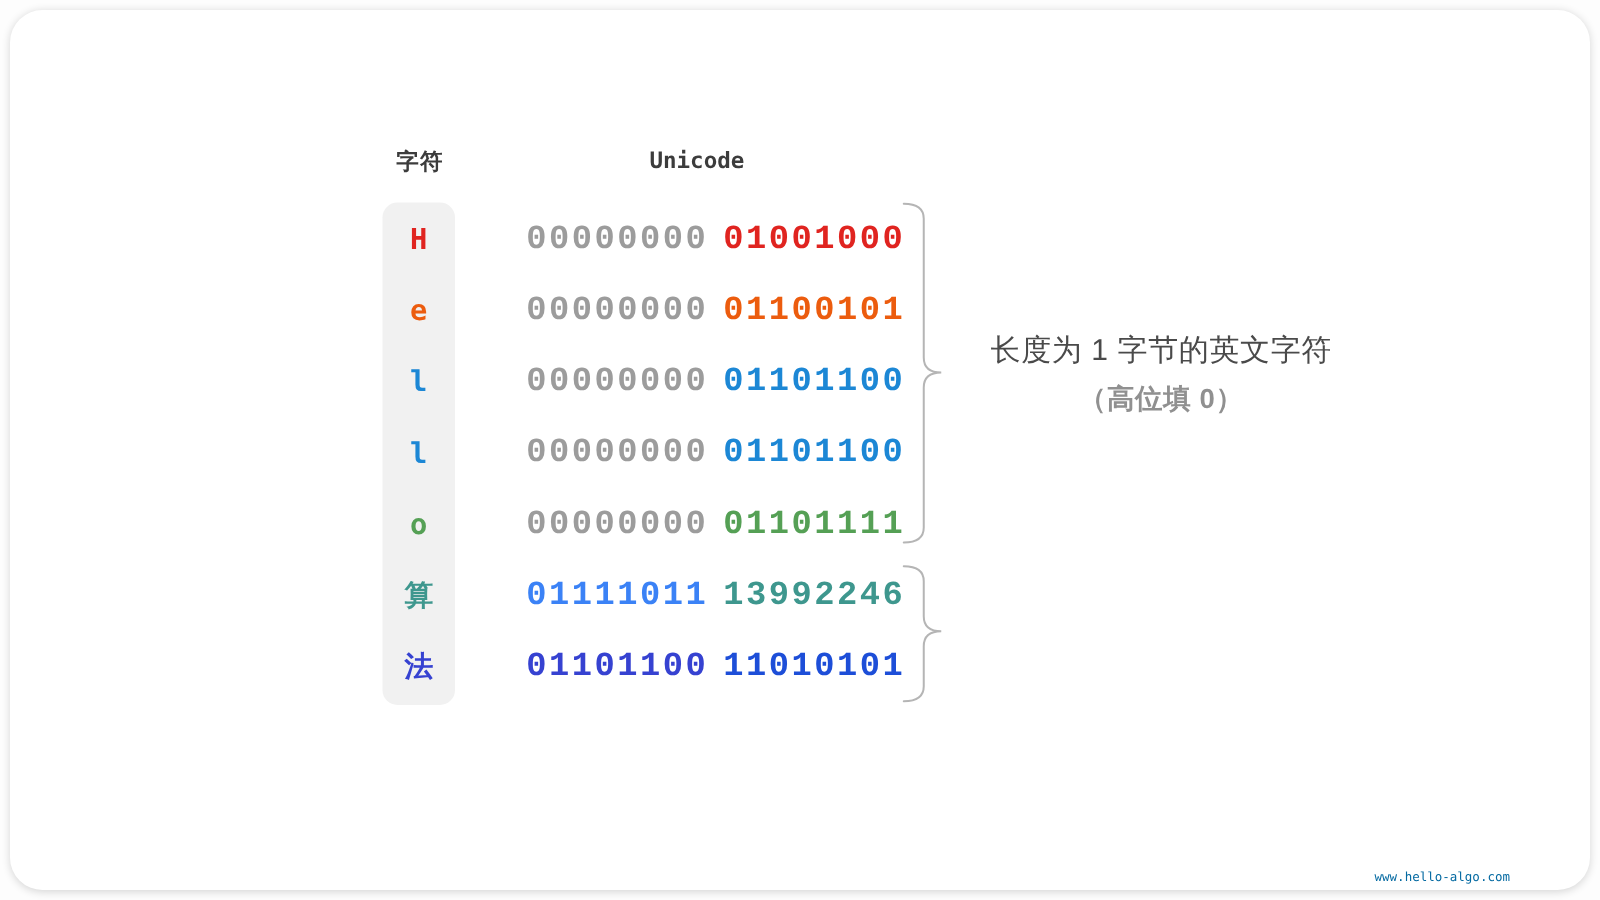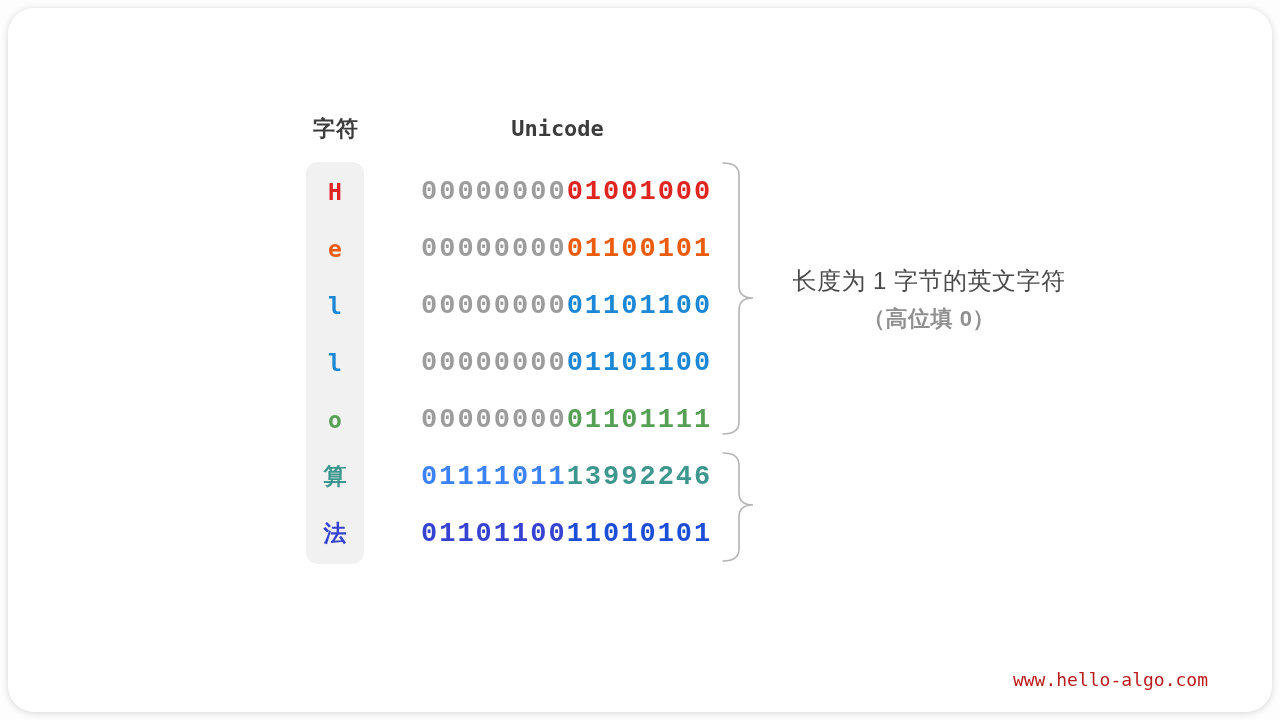--- a/index.html
+++ b/index.html
@@ -20,21 +20,21 @@
     top: 8px;
     right: 8px;
     bottom: 8px;
     background: #ffffff;
     border-radius: 26px;
     box-shadow: 0 1px 7px rgba(0,0,0,0.16);
   }
   .hdr {
     position: absolute;
     top: 114px;
-    font-size: 22px;
+    font-size: 18px;
     font-weight: 700;
     color: #3c3c3c;
     text-align: center;
     line-height: 30px;
   }
   .hdr-char {
     left: 296px;
     width: 80px;
     letter-spacing: 1px;
   }
@@ -71,21 +71,21 @@
     font-weight: 700;
   }
   .byte {
     font-family: Liberation Mono, monospace;
     font-size: 27px;
     font-weight: 700;
     letter-spacing: 2px;
     white-space: pre;
   }
   .byte1 { margin-left: 57px; }
-  .byte2 { }
+  .byte2 { margin-left: 12px; }
   .brace {
     position: absolute;
     overflow: visible;
   }
   .note {
     position: absolute;
     left: 759px;
     width: 340px;
     text-align: center;
     color: #4a4a4a;
@@ -95,24 +95,24 @@
   }
   .note .sub {
     margin-top: 8px;
     font-weight: 700;
     color: #909090;
     font-size: 22px;
   }
   .watermark {
     position: absolute;
     right: 72px;
-    bottom: 30px;
+    bottom: 12px;
     font-family: "DejaVu Sans Mono", monospace;
-    font-size: 18px;
-    color: #b91c1c;
+    font-size: 10px;
+    color: #0369a1;
   }
 </style>
 </head>
 <body>
 
 <div class="page">
   <div class="card"></div>
 
   <div class="hdr hdr-char">字符</div>
   <div class="hdr hdr-unicode">Unicode</div>

